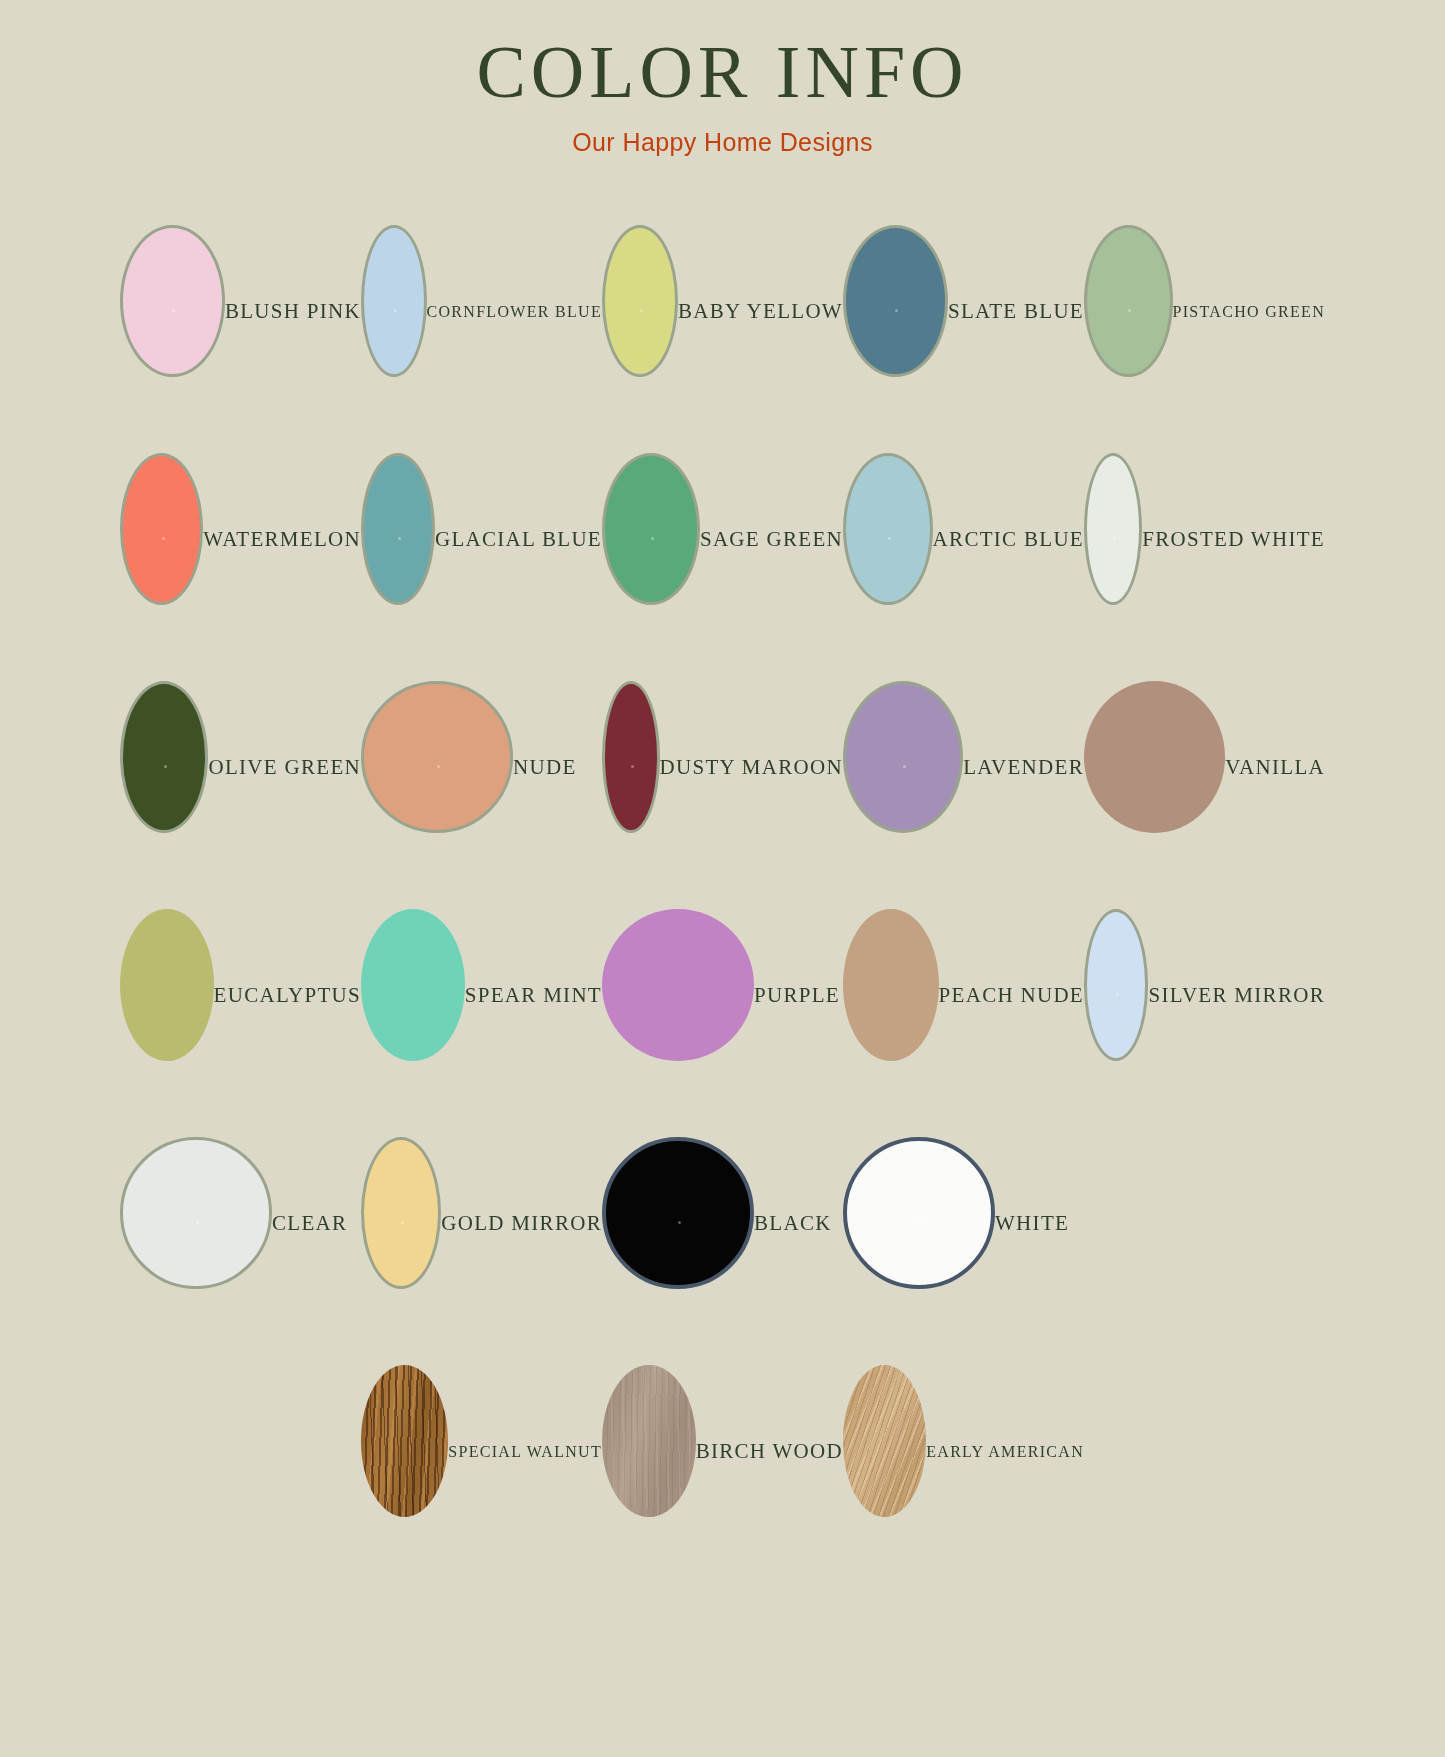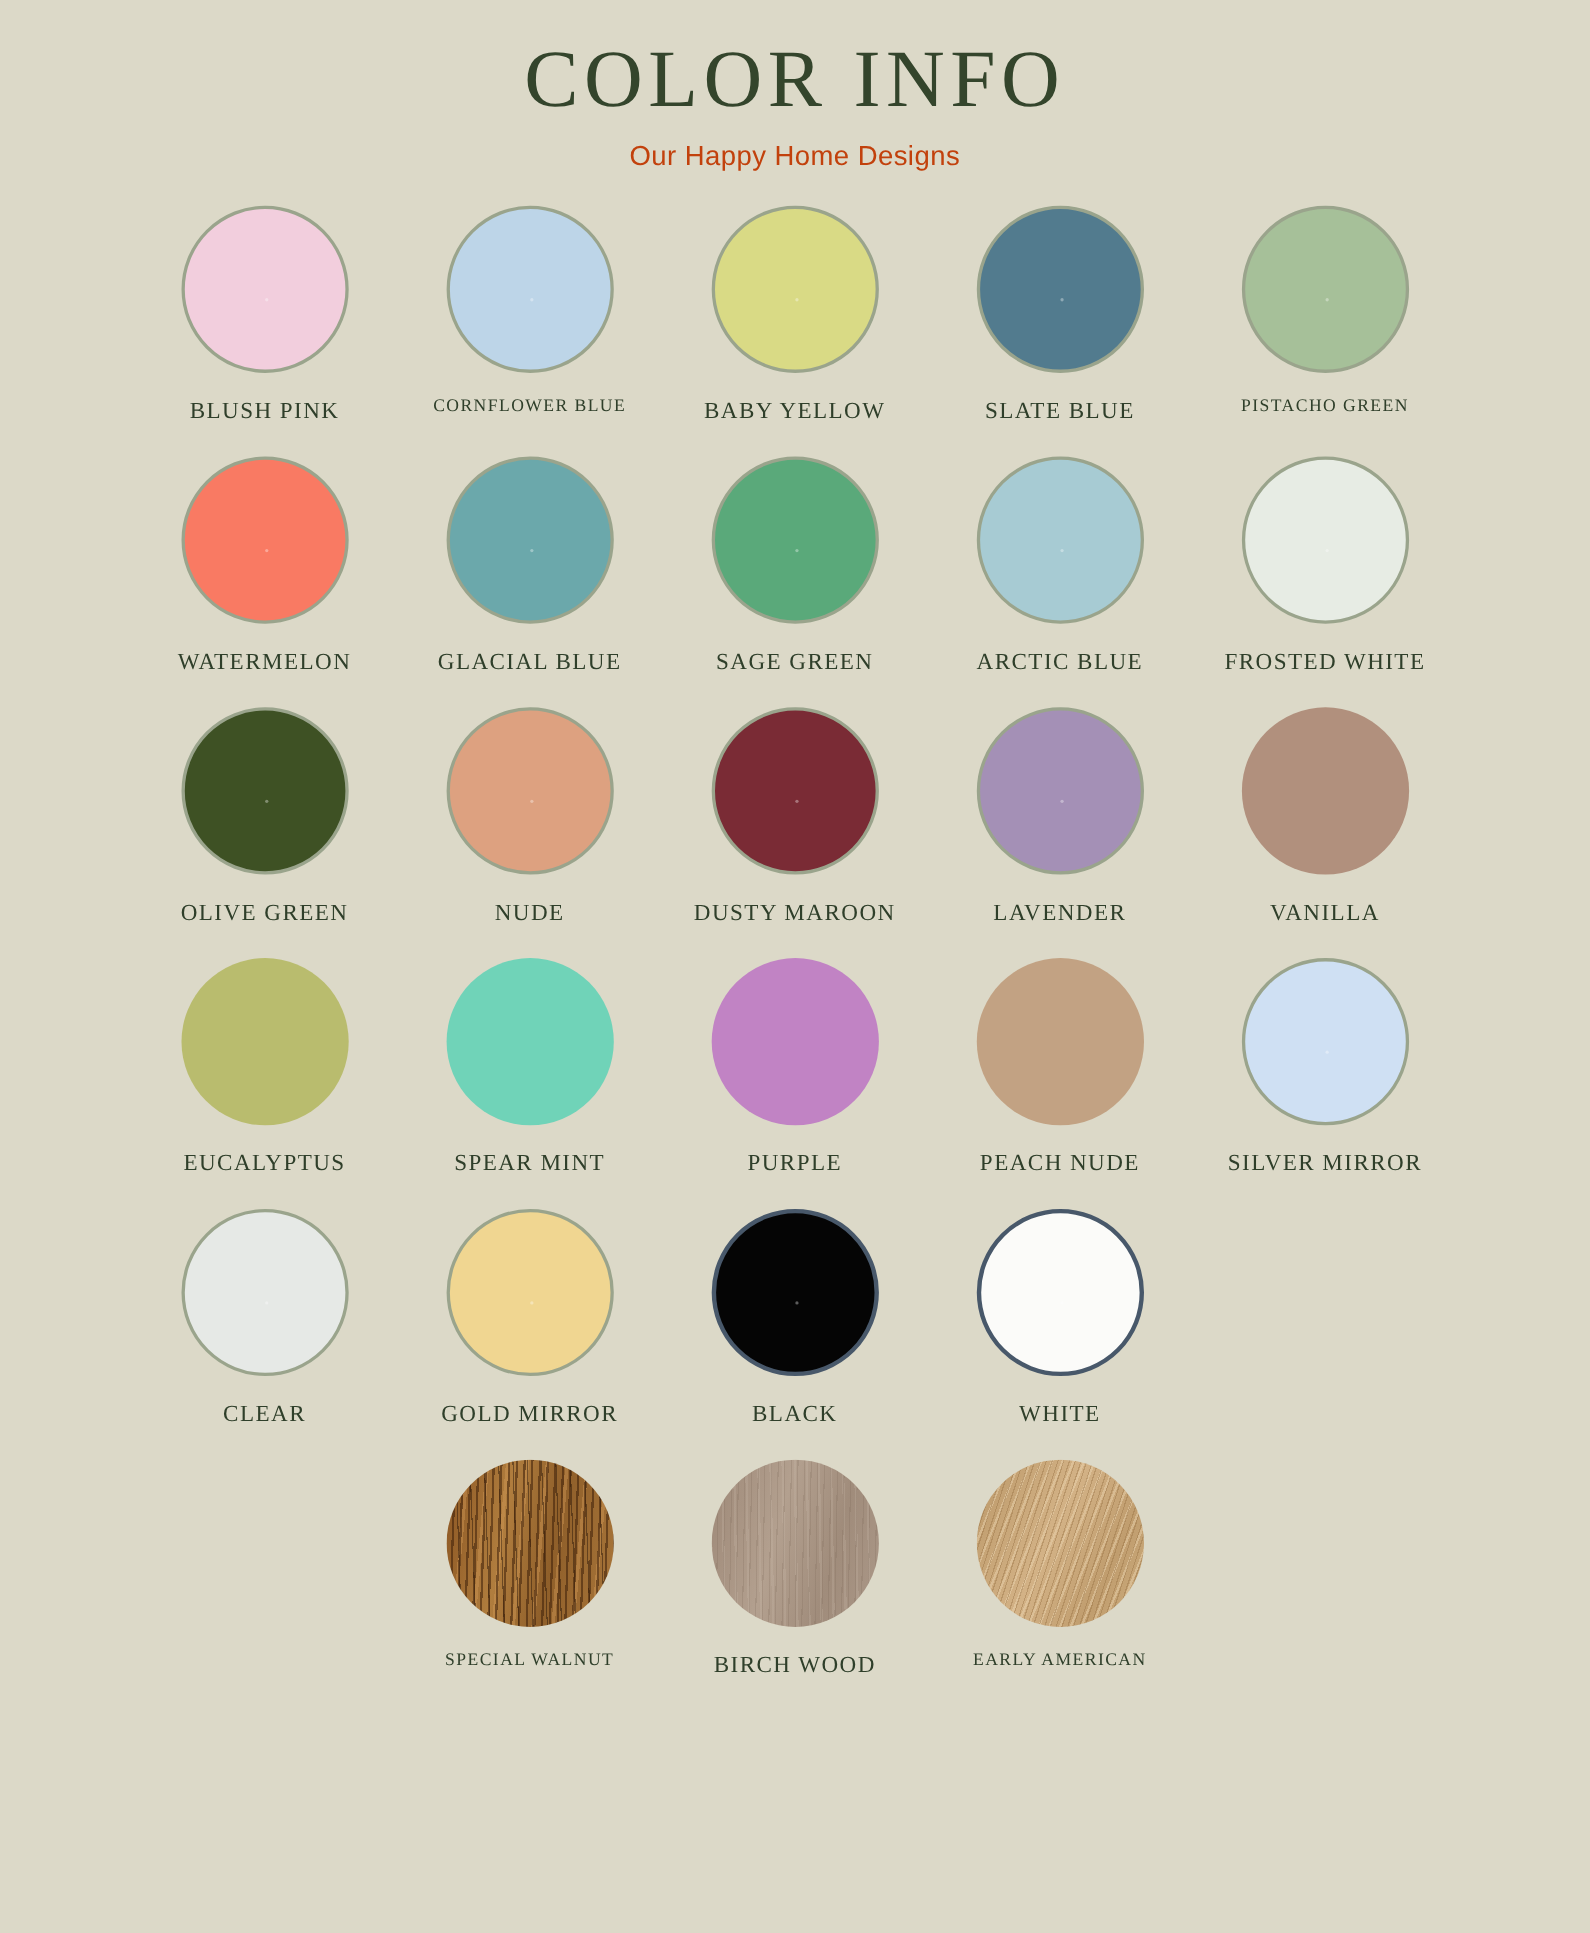--- a/index.html
+++ b/index.html
@@ -49,21 +49,20 @@
   .grid {
     margin: 30px auto 0 auto;
     width: 1205px;
     display: flex;
     flex-wrap: wrap;
   }
   .cell {
     width: 241px;
     height: 228px;
     display: flex;
-    flex-direction: column;
     align-items: center;
     justify-content: flex-start;
   }
   .bottom-row {
     width: 1205px;
     margin: 0 auto;
     display: flex;
     justify-content: center;
     align-items: center;
   }

